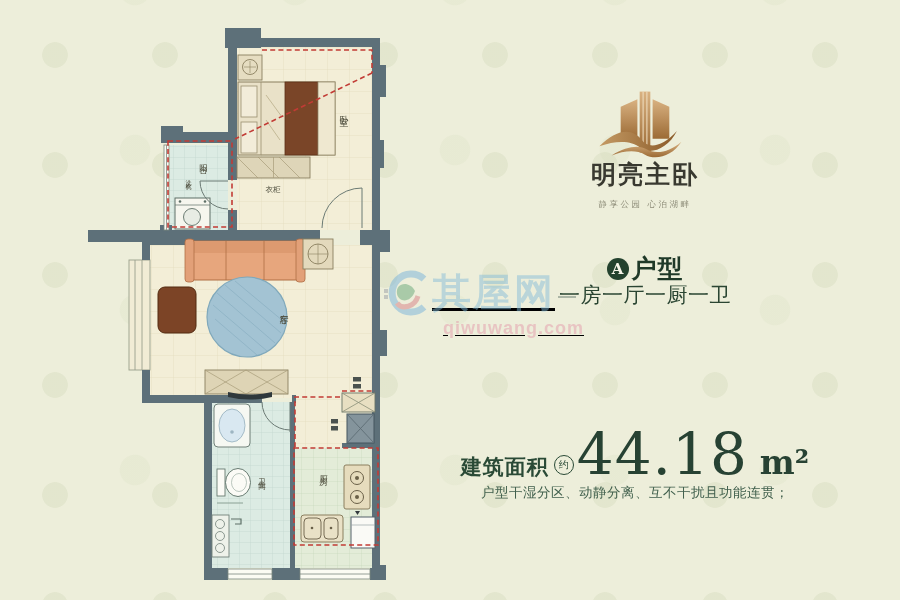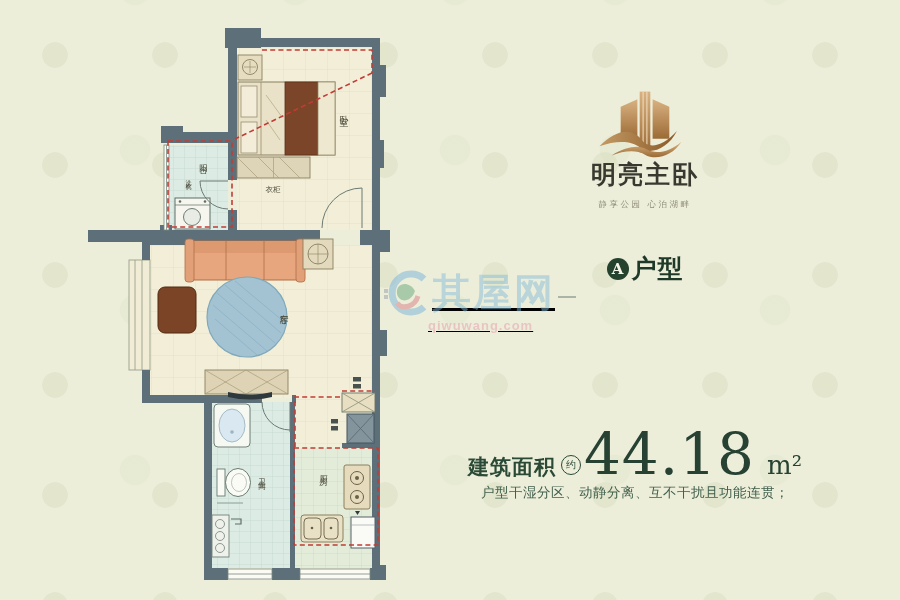--- a/index.html
+++ b/index.html
@@ -31,31 +31,31 @@
   .unit-type{font-size:25px;color:#1f3928;font-weight:600;letter-spacing:1px;}
   .unit-layout{position:absolute;left:495px;top:281px;width:300px;text-align:center;
     font-size:21px;color:#2a4532;letter-spacing:0.5px;font-weight:500;}
   .area-row{position:absolute;left:460px;top:425px;width:350px;display:flex;
     justify-content:center;align-items:baseline;}
   .area-label{font-size:21px;font-weight:bold;color:#2a4a36;letter-spacing:1px;}
   .area-approx{width:18px;height:18px;border:1.2px solid #2a4a36;border-radius:50%;
     color:#2a4a36;font-size:10px;display:inline-flex;align-items:center;justify-content:center;
     position:relative;top:-6px;margin:0 3px 0 5px;flex:0 0 auto;}
   .area-value{font-size:58px;color:#274233;line-height:1;letter-spacing:1px;}
-  .area-unit{font-size:26px;color:#274233;margin-left:12px;}
+  .area-unit{font-size:33px;color:#274233;margin-left:12px;font-weight:bold;}
   .desc{position:absolute;left:450px;top:480px;width:370px;text-align:center;
     font-size:13.5px;color:#41604d;letter-spacing:0.5px;line-height:25px;}
 
   
   .watermark{position:absolute;left:384px;top:266px;width:200px;pointer-events:none;text-decoration:underline;}
   .wm-row{display:flex;align-items:center;gap:2px;}
   .wm-name{font-family:"Liberation Sans",sans-serif;font-weight:bold;font-size:39px;
     color:rgba(130,186,216,0.48);letter-spacing:2px;}
-  .wm-url{font-family:"Liberation Sans",sans-serif;font-size:13px;font-weight:bold;
-    color:rgba(228,158,172,0.52);letter-spacing:1px;margin:-2px 0 0 44px;}
+  .wm-url{font-family:"Liberation Sans",sans-serif;font-size:18px;font-weight:bold;
+    color:rgba(228,158,172,0.52);letter-spacing:1px;margin:-2px 0 0 44px;text-align:right;}
   .wm-dash{position:absolute;left:174px;top:30px;width:18px;height:2px;
     background:rgba(90,110,100,0.45);}
 </style>
 </head>
 <body>
 
 <div class="page">
 
   <svg class="plan-svg" width="310" height="565" viewBox="0 0 310 565">
     <defs>
@@ -297,20 +297,21 @@
     </g>
   </svg>
 
   <div class="brand-name">明亮主卧</div>
   <div class="brand-tagline">静享公园  心泊湖畔</div>
 
   <div class="unit-row">
     <span class="unit-badge">A</span>
     <span class="unit-type">户型</span>
   </div>
+  <div class="unit-layout">一房一厅一厨一卫</div>
 
   <div class="area-row">
     <span class="area-label">建筑面积</span>
     <span class="area-approx">约</span>
     <span class="area-value">44.18</span>
     <span class="area-unit">m²</span>
   </div>
 
   <div class="desc">
     <div>户型干湿分区、动静分离、互不干扰且功能连贯；</div>

